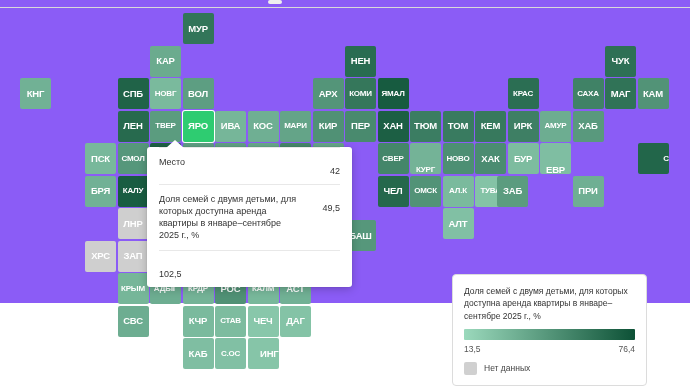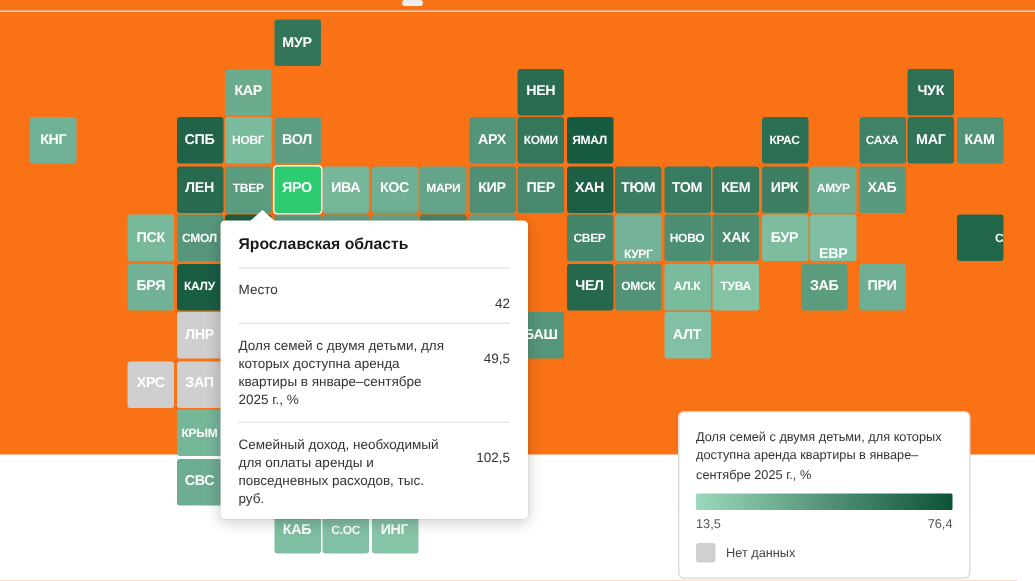--- a/index.html
+++ b/index.html
@@ -7,21 +7,21 @@
     margin: 0; padding: 0;
     width: 690px; height: 387px;
     background: #ffffff;
     font-family: "Liberation Sans", "DejaVu Sans", sans-serif;
     overflow: hidden;
   }
   #root {
     position: relative;
     width: 690px;
     height: 303px;
-    background: #f97316;
+    background: #8b5cf6;
   }
   .top-rule {
     position: absolute;
     left: 0; top: 7px;
     width: 690px; height: 1px;
     background: #d9d9d9;
   }
   .top-nub {
     position: absolute;
     left: 268px; top: 0px;
@@ -327,21 +327,21 @@
       </div>
       <div class="tile" style="left: 410px; top: 167.5px; background: rgb(82, 147, 119);">
         <span style="font-size: 8px;">ОМСК</span>
       </div>
       <div class="tile" style="left: 442.5px; top: 167.5px; background: rgb(122, 186, 157);">
         <span style="font-size: 8px;">АЛ.К</span>
       </div>
       <div class="tile" style="left: 475px; top: 167.5px; background: rgb(132, 195, 166);">
         <span style="font-size: 8px;">ТУВА</span>
       </div>
-      <div class="tile" style="left: 534px; top: 167.5px; background: rgb(91, 156, 127);">
+      <div class="tile" style="left: 497px; top: 167.5px; background: rgb(91, 156, 127);">
         <span>ЗАБ</span>
       </div>
       <div class="tile" style="left: 572.5px; top: 167.5px; background: rgb(111, 175, 147);">
         <span>ПРИ</span>
       </div>
       <div class="tile nodata" style="left: 117.5px; top: 200px; background: rgb(207, 207, 207);">
         <span>ЛНР</span>
       </div>
       <div class="tile" style="left: 150px; top: 200px; background: rgb(89, 153, 125);">
         <span>КУР</span>
@@ -354,21 +354,21 @@
       </div>
       <div class="tile" style="left: 247.5px; top: 200px; background: rgb(111, 175, 147);">
         <span>ПЕН</span>
       </div>
       <div class="tile" style="left: 280px; top: 200px; background: rgb(107, 171, 142);">
         <span>САР</span>
       </div>
       <div class="tile" style="left: 312.5px; top: 200px; background: rgb(98, 162, 134);">
         <span>ОРБ</span>
       </div>
-      <div class="tile" style="left: 345px; top: 200px; background: rgb(86, 151, 123);">
+      <div class="tile" style="left: 345px; top: 212px; background: rgb(86, 151, 123);">
         <span>БАШ</span>
       </div>
       <div class="tile" style="left: 442.5px; top: 200px; background: rgb(129, 192, 164);">
         <span>АЛТ</span>
       </div>
       <div class="tile nodata" style="left: 85px; top: 232.5px; background: rgb(207, 207, 207);">
         <span>ХРС</span>
       </div>
       <div class="tile nodata" style="left: 117.5px; top: 232.5px; background: rgb(207, 207, 207);">
         <span>ЗАП</span>
@@ -417,38 +417,36 @@
       </div>
       <div class="tile" style="left: 280px; top: 297.5px; background: rgb(132, 195, 166);">
         <span>ДАГ</span>
       </div>
       <div class="tile" style="left: 182.5px; top: 330px; background: rgb(127, 190, 162);">
         <span>КАБ</span>
       </div>
       <div class="tile" style="left: 215px; top: 330px; background: rgb(129, 192, 164);">
         <span style="font-size: 8px;">С.ОС</span>
       </div>
-      <div class="tile" style="left: 247.5px; top: 330px; background: rgb(134, 197, 168);">
+      <div class="tile" style="left: 247.5px; top: 330px; background: rgb(134, 197, 168); justify-content: flex-end;">
         <span>ИНГ</span>
       </div>
     </div>
 
   <div id="tooltip">
     <div class="tip-arrow"></div>
-    <div class="tip-title">Ярославская область</div>
     <div class="tip-row">
       <div class="tip-label">Место</div>
       <div class="tip-value">42</div>
     </div>
     <div class="tip-row">
       <div class="tip-label">Доля семей с двумя детьми, для которых доступна аренда квартиры в январе–сентябре 2025 г., %</div>
       <div class="tip-value">49,5</div>
     </div>
     <div class="tip-row">
-      <div class="tip-label">Семейный доход, необходимый для оплаты аренды и повседневных расходов, тыс. руб.</div>
       <div class="tip-value">102,5</div>
     </div>
   </div>
 
   <div id="legend">
     <div class="legend-title">Доля семей с двумя детьми, для которых доступна аренда квартиры в январе–сентябре 2025 г., %</div>
     <div class="legend-bar" id="legend-bar" style="background: linear-gradient(to right, rgb(155, 217, 188), rgb(13, 81, 54));"></div>
     <div class="legend-scale">
       <span>13,5</span>
       <span>76,4</span>

